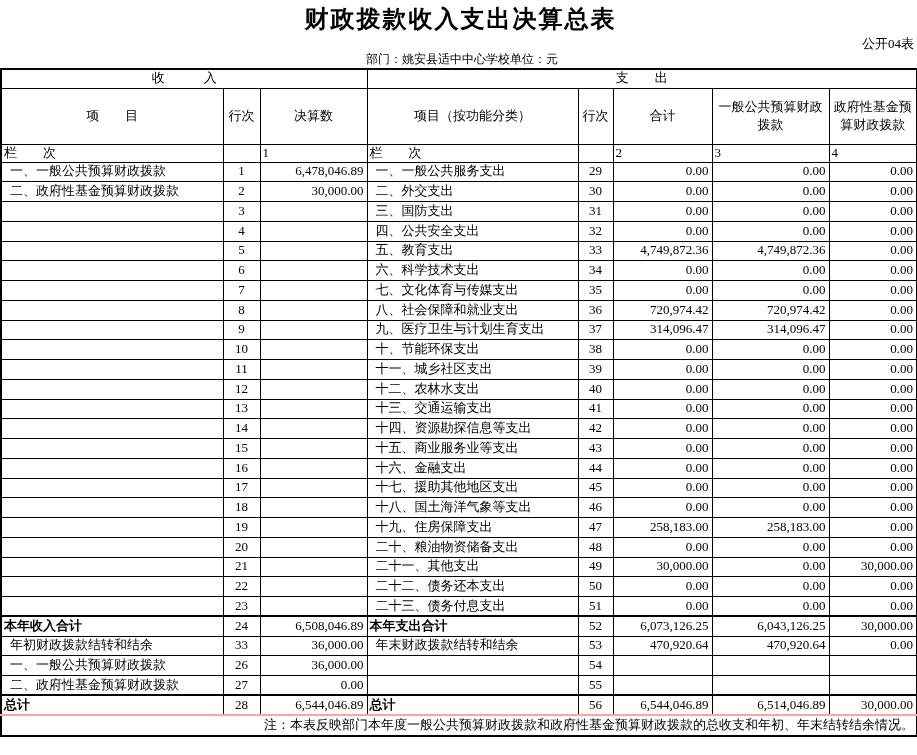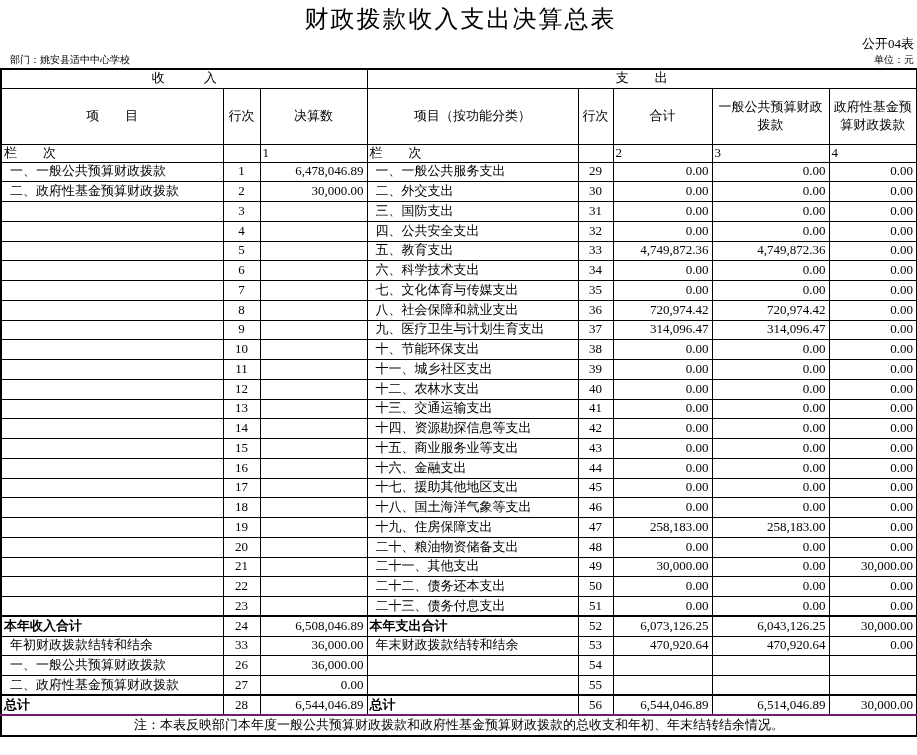--- a/index.html
+++ b/index.html
@@ -1,38 +1,38 @@
 <!DOCTYPE html>
 <html><head>
 <meta charset="utf-8">
 <style>
   html,body{margin:0;padding:0;background:#fff;color:#000;}
   body{width:917px;height:755px;overflow:hidden;
        font-family:"Liberation Serif","DejaVu Serif",serif;}
   .page{position:relative;width:917px;height:755px;}
-  .title{margin:2px 0 0 4px;text-align:center;font-size:24px;font-weight:normal;
+  .title{margin:2px 0 0 4px;text-align:center;font-size:24px;font-weight:bold;
          letter-spacing:2px;line-height:34px;}
   .table-code{text-align:right;font-size:13px;line-height:15px;padding-right:3px;}
-  .meta-row{display:flex;justify-content:space-between;font-size:10px;
+  .meta-row{display:flex;justify-content:center;font-size:12px;
             line-height:17px;padding:0 3px 0 10px;}
   table{border-collapse:collapse;table-layout:fixed;width:916px;
         border:2px solid #000;margin:0;}
   td{border:1px solid #000;font-size:13px;padding:0 2px;overflow:hidden;
      line-height:1.15;box-sizing:border-box;}
   tr.sec-row td{height:19px;text-align:center;margin-top:29px;}
   tr.hdr-row td{height:56px;text-align:center;line-height:1.35;padding:0 1px;}
   tr.idx-row td{height:18px;text-align:left;}
   tbody td{height:19.75px;white-space:nowrap;}
   td.item{text-align:left;padding-left:8px;}
   td.line{text-align:center;padding:0;}
   td.num{text-align:right;padding-right:3px;}
   td.total-label{font-weight:bold;}
   tr.total-row td{border-top:2px solid #000;}
-  tfoot td.note{height:21px;font-size:13px;text-align:center;white-space:nowrap;
-                border-top:2px solid #701a75;}
+  tfoot td.note{height:21px;font-size:13px;text-align:right;white-space:nowrap;
+                border-top:2px solid #fca5a5;}
   .sp{letter-spacing:0;}
 </style>
 </head>
 <body>
 
 <div class="page">
   <h1 class="title">财政拨款收入支出决算总表</h1>
   <div class="table-code">公开04表</div>
   <div class="meta-row">
     <span>部门：姚安县适中中心学校</span>

